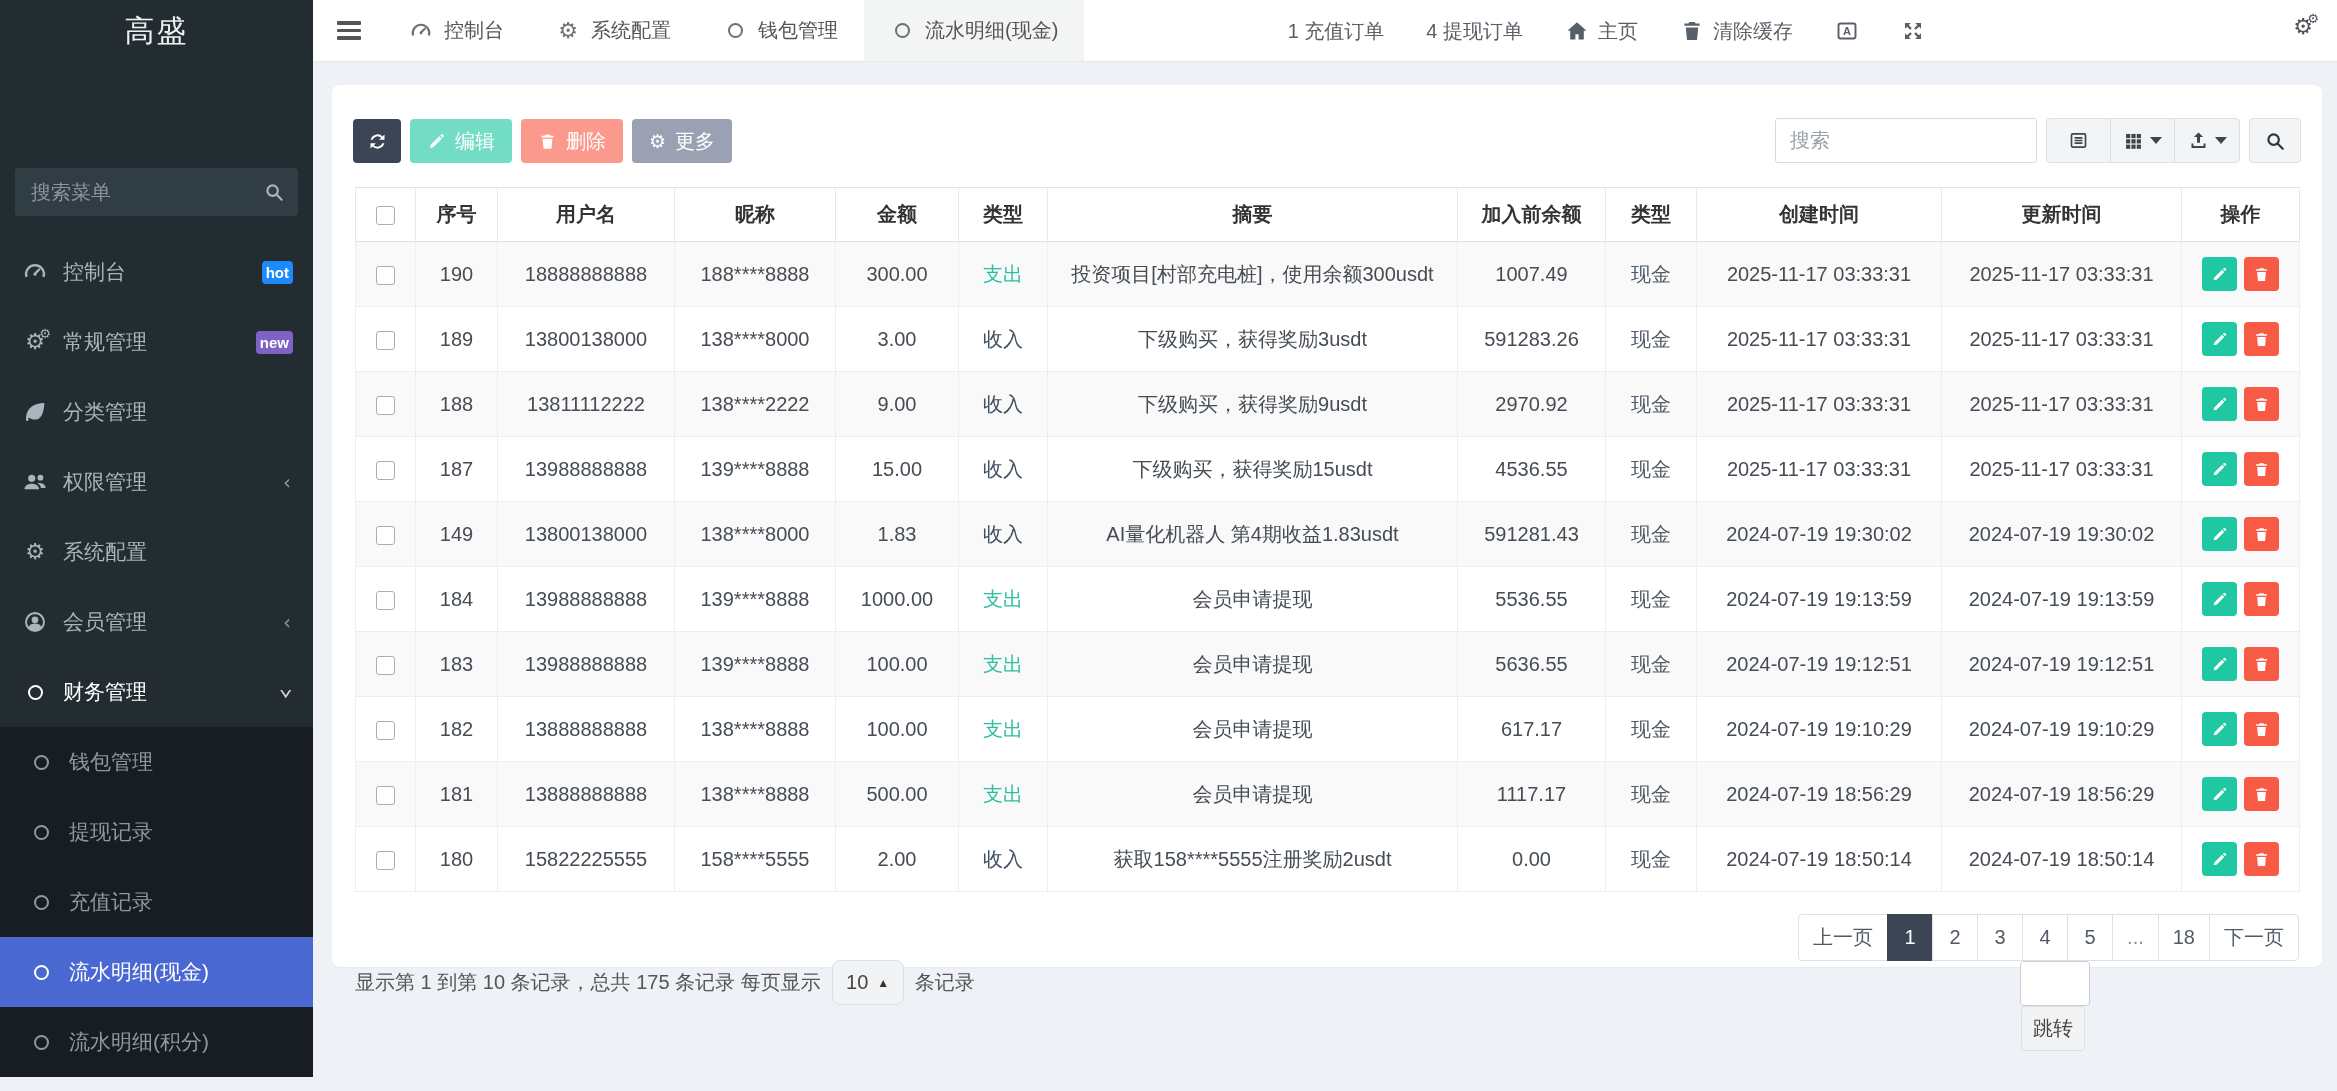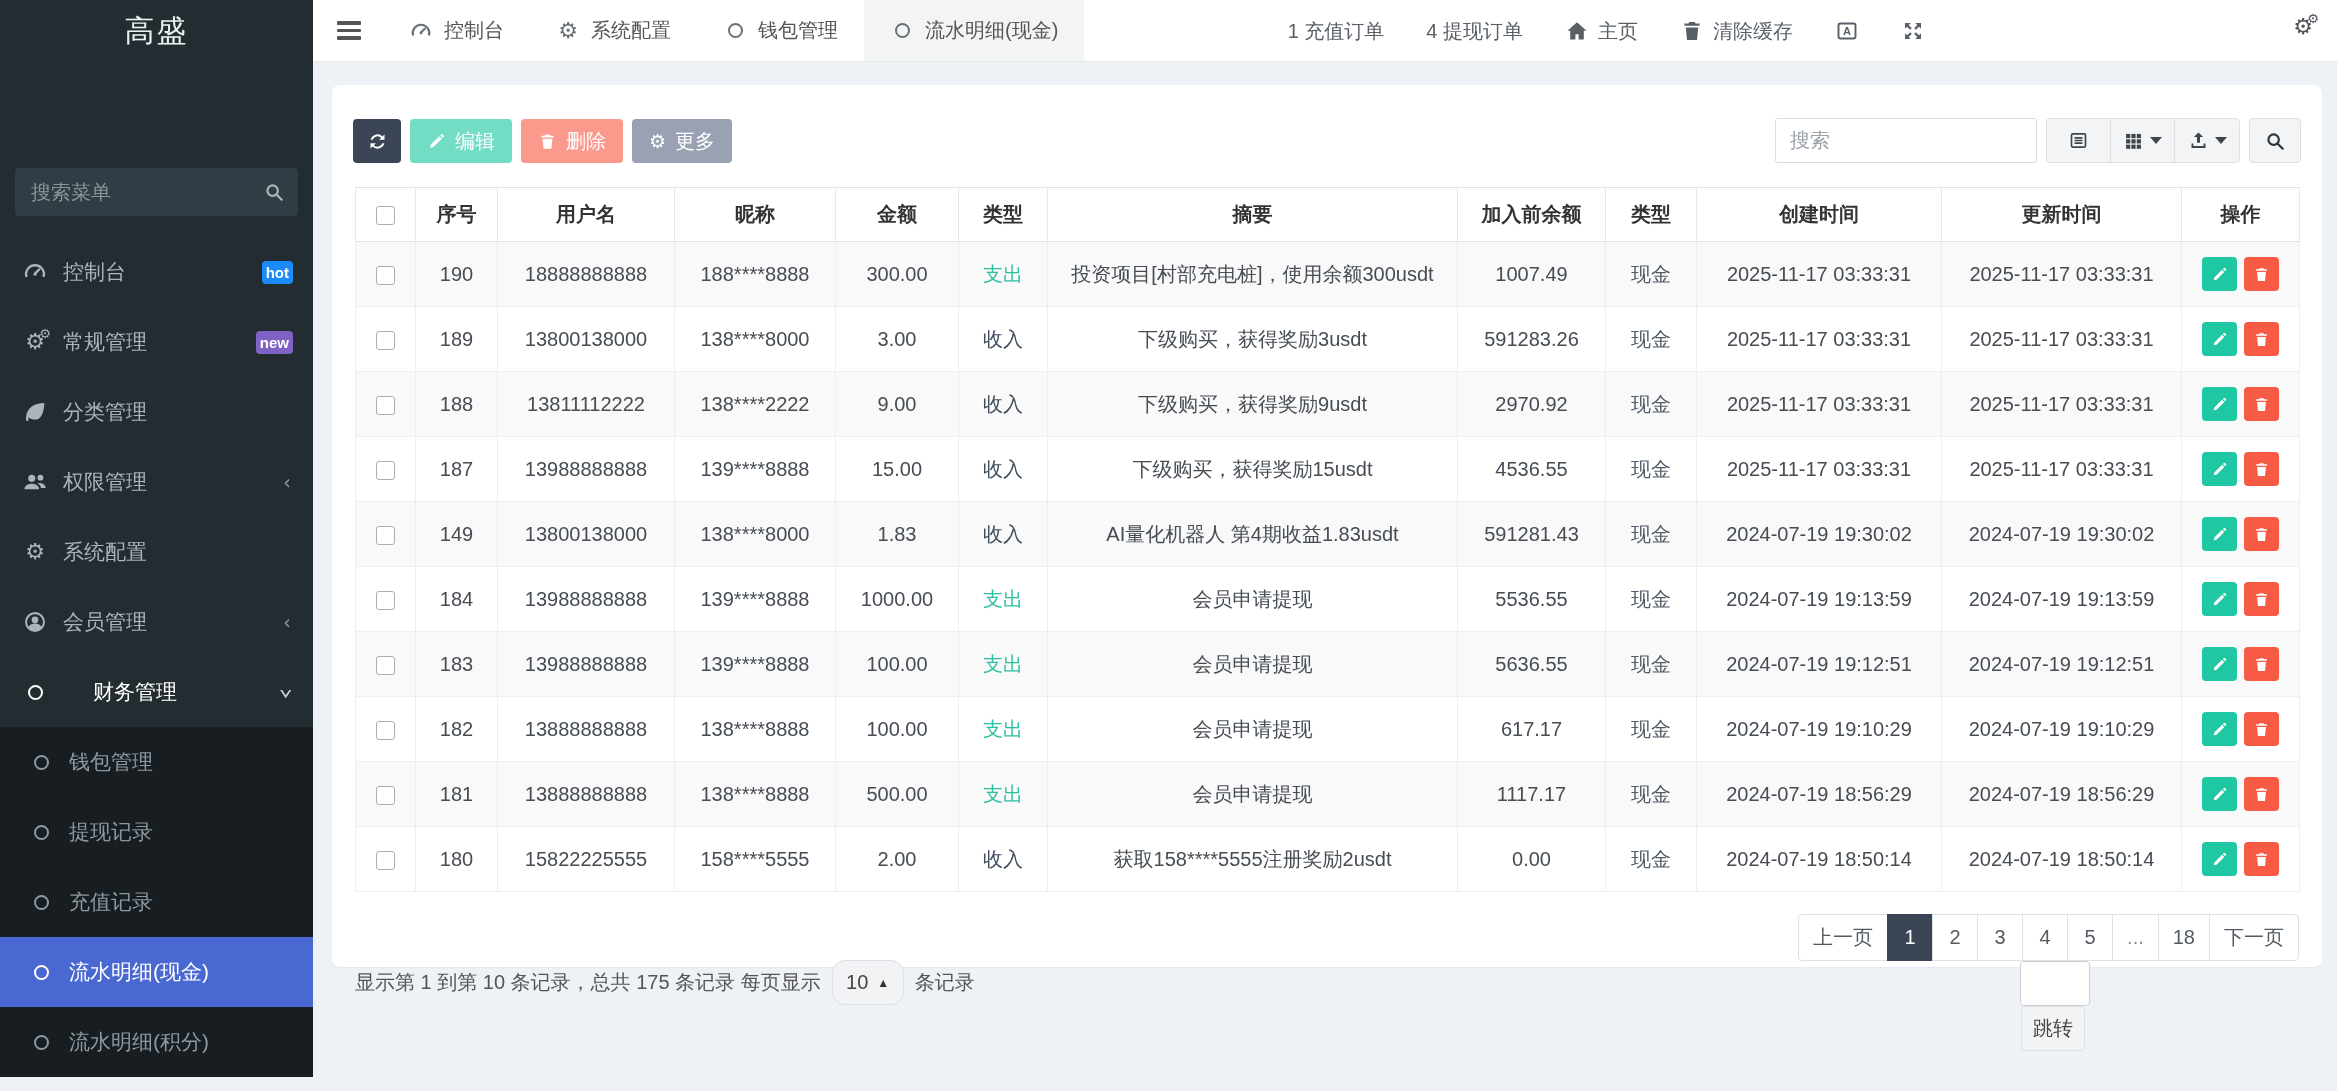--- a/index.html
+++ b/index.html
@@ -11,21 +11,21 @@
   
   .sidebar { position:absolute; left:0; top:0; width:313px; height:884px; background:var(--sidebar-bg); z-index:5; }
   .brand { height:62px; line-height:62px; text-align:center; color:#eef1f2; font-size:30px; letter-spacing:2px; }
   .menu-search { position:relative; margin:106px 15px 0; height:48px; background:#313d44; border-radius:4px; }
   .menu-search input { width:100%; height:100%; background:transparent; border:none; outline:none; color:#cfd6da; font-size:20px; padding:0 46px 0 16px; font-family:inherit; }
   .menu-search input::placeholder { color:#8a959c; }
   .menu-search .sicon { position:absolute; right:13px; top:13px; width:22px; height:22px; color:#aab4bb; }
   .menu { margin-top:21px; }
   .m-item { height:70px; display:flex; align-items:center; padding:0 20px 0 22px; color:#a9b4bc; font-size:21px; cursor:pointer; }
   .m-item .ic { width:26px; height:26px; margin-right:15px; display:inline-flex; align-items:center; justify-content:center; flex:none; }
-  .m-item.parent-open { color:#fff; background:var(--sidebar-bg);gap:30px; }
+  .m-item.parent-open { color:#fff; background:var(--sidebar-bg); }
   .badge { margin-left:auto; color:#fff; font-size:15px; font-weight:bold; padding:4px 4px; border-radius:4px; line-height:1; }
   .chev { margin-left:auto; color:#8b969d; font-size:19px; font-family:"DejaVu Sans Mono",monospace; }
   .submenu { background:var(--submenu-bg); }
   .submenu .m-item { padding-left:28px; color:#8d99a1; }
   .submenu .m-item.active { background:var(--active-blue); color:#fff; }
   .ring { display:inline-block; width:15px; height:15px; border:2.5px solid currentColor; border-radius:50%; }
   .cogs-wrap { position:relative; display:inline-block; line-height:1; }
   .cog-b { font-size:22px; } .cog-s { position:absolute; font-size:13px; right:-6px; top:-4px; }
   
   .navbar { position:absolute; left:313px; top:0; right:0; height:62px; background:#fff; border-bottom:1px solid #e5e8ea; display:flex; align-items:stretch; z-index:4; }
@@ -73,21 +73,21 @@
   .t-cash { color:#505c68; }
   .cbx { appearance:none; -webkit-appearance:none; width:19px; height:19px; border:1.5px solid #a6aeb6; border-radius:3px; background:#fff; vertical-align:middle; cursor:pointer; }
   .rowact { display:flex; align-items:center; justify-content:center; gap:7px; }
   .abtn { width:35px; height:34px; border:none; border-radius:4px; display:flex; align-items:center; justify-content:center; color:#fff; cursor:pointer; }
   .abtn .ic { width:17px; height:17px; display:inline-flex; }
   .abtn.edit { background:var(--success); }
   .abtn.del { background:var(--danger); }
   
   .pagefoot { display:flex; align-items:center; padding:22px 23px 0; font-size:20px; color:#555; }
   .pinfo { display:flex; align-items:center; white-space:nowrap; }
-  .psel { display:inline-flex; align-items:center; justify-content:center; gap:9px; width:72px; height:45px; background:#f2f3f4; border:1px solid #dcdfe3; border-radius:13px; margin:0 11px; color:#444; cursor:pointer; }
+  .psel { display:inline-flex; align-items:center; justify-content:center; gap:9px; width:72px; height:45px; background:#f2f3f4; border:1px solid #dcdfe3; border-radius:8px; margin:0 11px; color:#444; cursor:pointer; }
   .psel .up { font-size:12px; color:#333; }
   .pager { margin-left:auto; display:flex; align-items:center;flex-direction:column; }
   .pages { display:flex; }
   .pg { min-width:46px; height:47px; background:#fff; border:1px solid #dde0e4; margin-left:-1px; display:flex; align-items:center; justify-content:center; color:#525a63; font-size:20px; cursor:pointer; padding:0 14px; }
   .pg:first-child { border-radius:4px 0 0 4px; margin-left:0; }
   .pg:last-child { border-radius:0 4px 4px 0; }
   .pg.active { background:var(--dark); border-color:var(--dark); color:#fff; }
   .pg.ellipsis { cursor:default; color:#8a9097; }
   .jump-input { width:70px; height:45px; border:1px solid #ccd0d4; border-radius:4px; margin-left:12px; outline:none; font-size:20px; padding:0 10px; font-family:inherit; }
   .jump-btn { margin-left:9px; width:64px; height:45px; background:#f2f3f4; border:1px solid #dcdfe3; border-radius:4px; font-size:20px; color:#444; cursor:pointer; font-family:inherit; }

